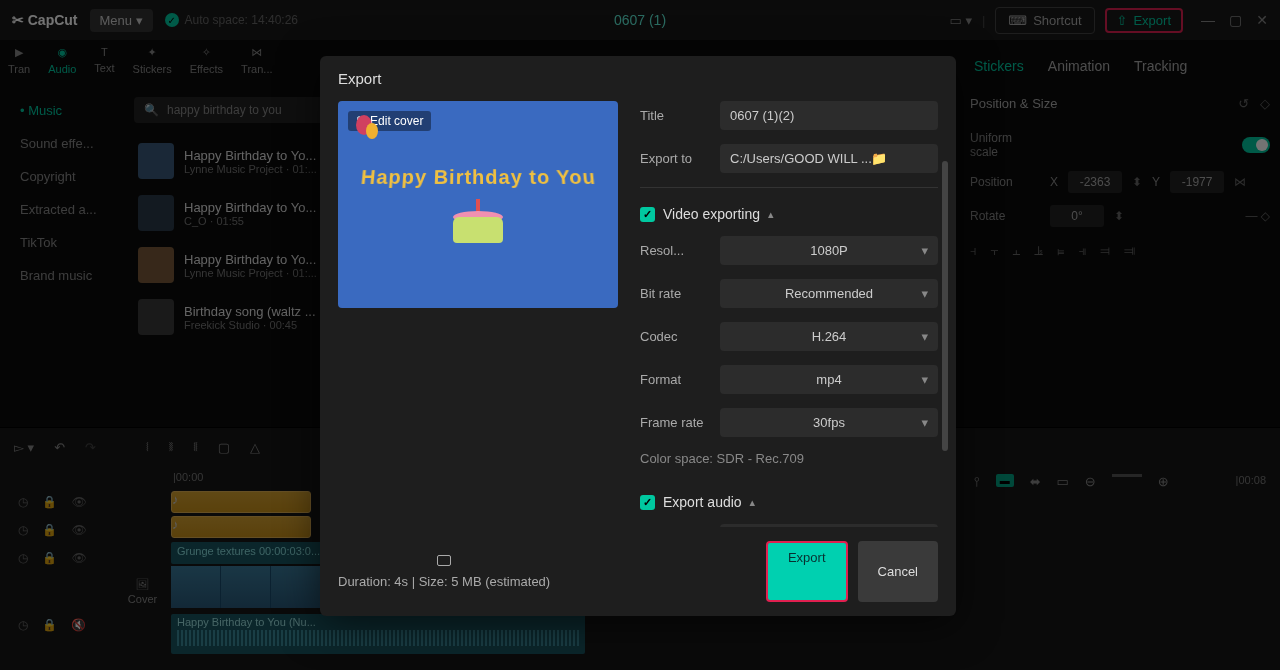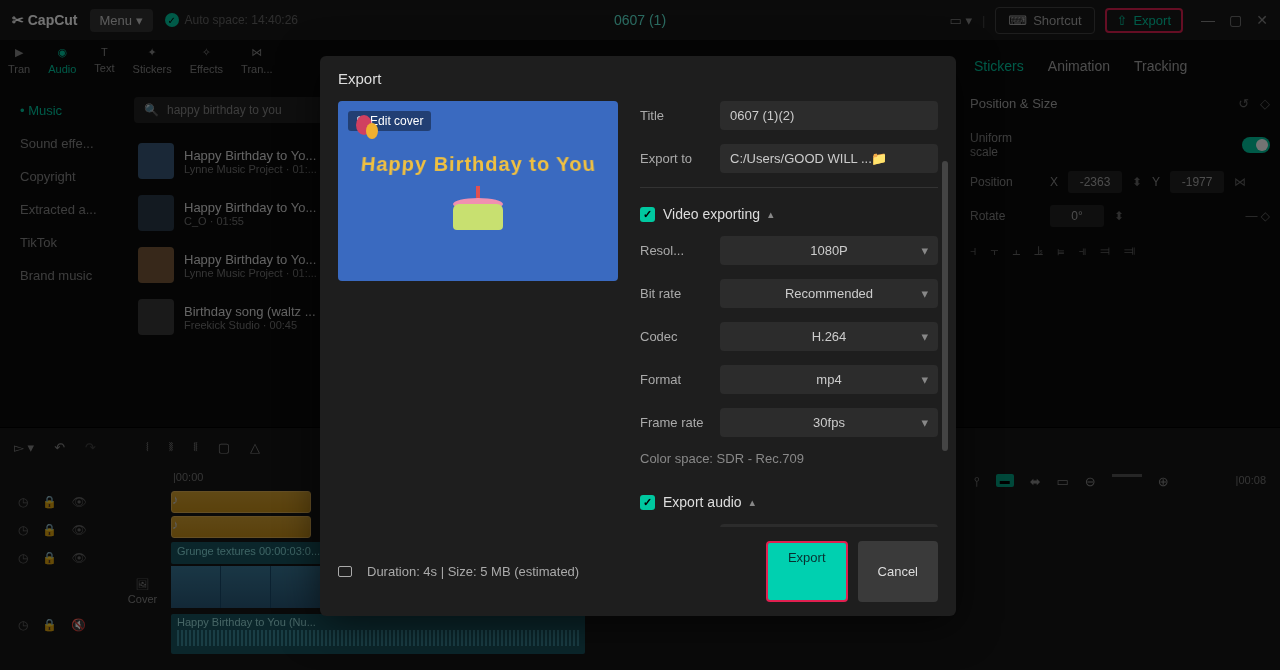--- a/index.html
+++ b/index.html
@@ -52,21 +52,21 @@
 .video-strip { height: 42px; background: #2a6a8a; margin: 2px 0 0 6px; border-radius: 2px; display: flex; }
 .video-frame { flex: 1; border-right: 1px solid #1a4a6a; background: linear-gradient(#3a7a9a, #2a5a7a); }
 .hb-clip { height: 40px; background: #1a5560; margin: 6px 0 0 6px; border-radius: 2px; padding: 2px 6px; color: #9dd; font-size: 11px; }
 .tl-right-tools { width: 320px; padding: 8px 14px; display: flex; gap: 16px; color: #888; align-items: flex-start; }
 
 .dim-overlay { position: absolute; inset: 0; background: rgba(0,0,0,0.55); }
 .modal { position: absolute; left: 320px; top: 56px; width: 636px; height: 560px; background: #1e1e1e; border-radius: 6px; box-shadow: 0 8px 40px rgba(0,0,0,0.6); display: flex; flex-direction: column; }
 .modal-header { padding: 14px 18px; color: #ddd; font-size: 15px; }
 .modal-body { flex: 1; display: flex; padding: 0 18px; gap: 20px; overflow: hidden; }
 .preview-col { width: 282px; }
-.preview-box { width: 280px; height: 180px; background: #3a6ac0; border-radius: 4px; position: relative; overflow: hidden; display: flex; flex-direction: column; align-items: center; justify-content: center; }
+.preview-box { width: 280px; height: 207px; background: #3a6ac0; border-radius: 4px; position: relative; overflow: hidden; display: flex; flex-direction: column; align-items: center; justify-content: center; }
 .edit-cover { position: absolute; left: 10px; top: 10px; background: rgba(0,0,0,0.4); color: #fff; padding: 3px 8px; border-radius: 3px; font-size: 12px; display: flex; gap: 4px; }
 .hb-text { color: #f0c040; font-size: 20px; font-weight: bold; transform: perspective(200px) rotateX(10deg); letter-spacing: 1px; }
 .cake { width: 50px; height: 40px; margin-top: 14px; position: relative; }
 .cake-base { width: 50px; height: 26px; background: #c8e070; border-radius: 6px 6px 4px 4px; position: absolute; bottom: 0; }
 .cake-top { width: 50px; height: 12px; background: #f090b0; border-radius: 50%; position: absolute; top: 8px; }
 .candle { width: 4px; height: 14px; background: #e05050; position: absolute; left: 23px; top: -4px; }
 .balloon { position: absolute; left: 18px; top: 14px; width: 16px; height: 20px; background: #d04060; border-radius: 50%; }
 .balloon2 { position: absolute; left: 28px; top: 22px; width: 12px; height: 16px; background: #f0b030; border-radius: 50%; }
 .form-col { flex: 1; position: relative; }
 .form-scroll { position: absolute; right: -10px; top: 60px; width: 6px; height: 290px; background: #444; border-radius: 3px; }
@@ -74,21 +74,21 @@
 .form-label { width: 80px; color: #aaa; font-size: 13px; }
 .form-input { flex: 1; background: #2c2c2c; padding: 7px 10px; border-radius: 4px; color: #ccc; font-size: 13px; }
 .form-path { flex: 1; background: #2c2c2c; padding: 7px 10px; border-radius: 4px; color: #ccc; font-size: 13px; display: flex; align-items: center; }
 .section-hdr { display: flex; align-items: center; gap: 8px; color: #ddd; font-weight: 500; margin: 18px 0 14px; font-size: 14px; }
 .checkbox { width: 15px; height: 15px; background: #00c8a0; border-radius: 3px; display: flex; align-items: center; justify-content: center; color: #000; font-size: 11px; font-weight: bold; }
 .dropdown { flex: 1; background: #2c2c2c; padding: 7px 10px; border-radius: 4px; color: #ccc; font-size: 13px; text-align: center; position: relative; }
 .dropdown::after { content: '▾'; position: absolute; right: 10px; color: #888; }
 .color-note { color: #888; font-size: 13px; margin: 8px 0 0; }
 .hr { border-top: 1px solid #333; margin: 14px 0; }
 .modal-footer { padding: 14px 18px; display: flex; align-items: center; }
-.duration-info { color: #aaa; font-size: 13px; display: flex; align-items: center; gap: 15px; }
+.duration-info { color: #aaa; font-size: 13px; display: flex; align-items: center; gap: 8px; flex-direction: column; }
 .footer-btns { margin-left: auto; display: flex; gap: 10px; }
 .btn-export { background: #00d0b0; color: #083030; padding: 7px 20px; border-radius: 4px; font-weight: 500; border: 2px solid #e02050; }
 .btn-cancel { background: #3a3a3a; color: #ddd; padding: 23px 20px; border-radius: 4px; }
 .icon-sq { display: inline-block; width: 14px; height: 11px; border: 1.5px solid currentColor; border-radius: 2px; }
 </style>
 </head>
 <body>
 
 <div class="topbar">
   <div class="logo">✂ <span>CapCut</span></div>

